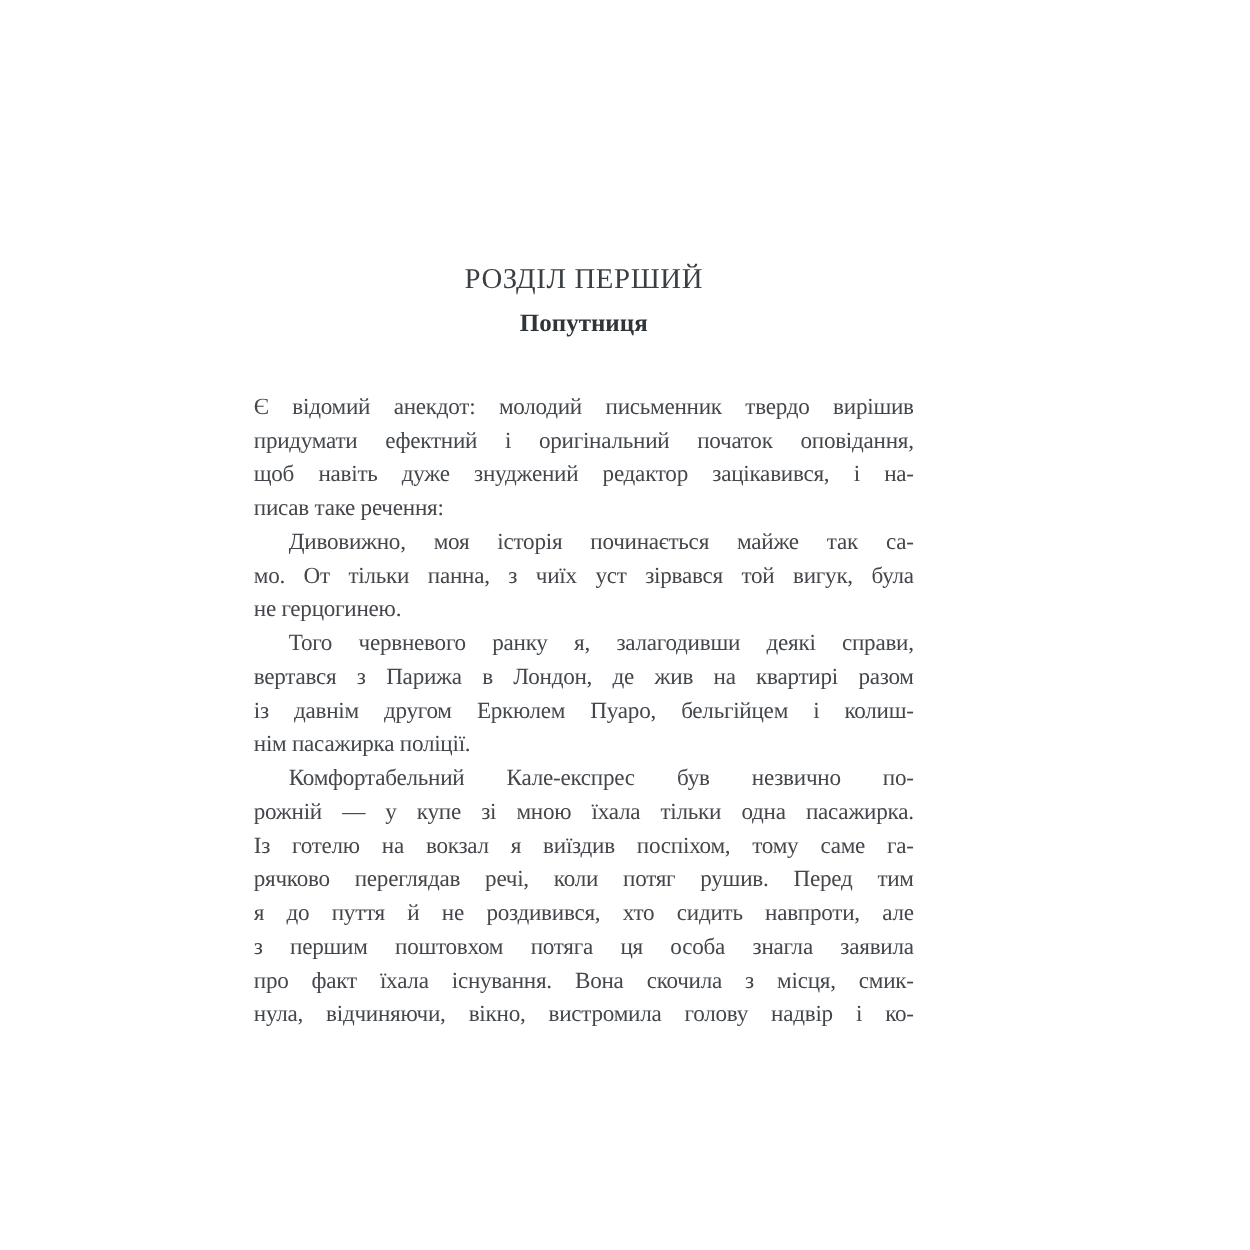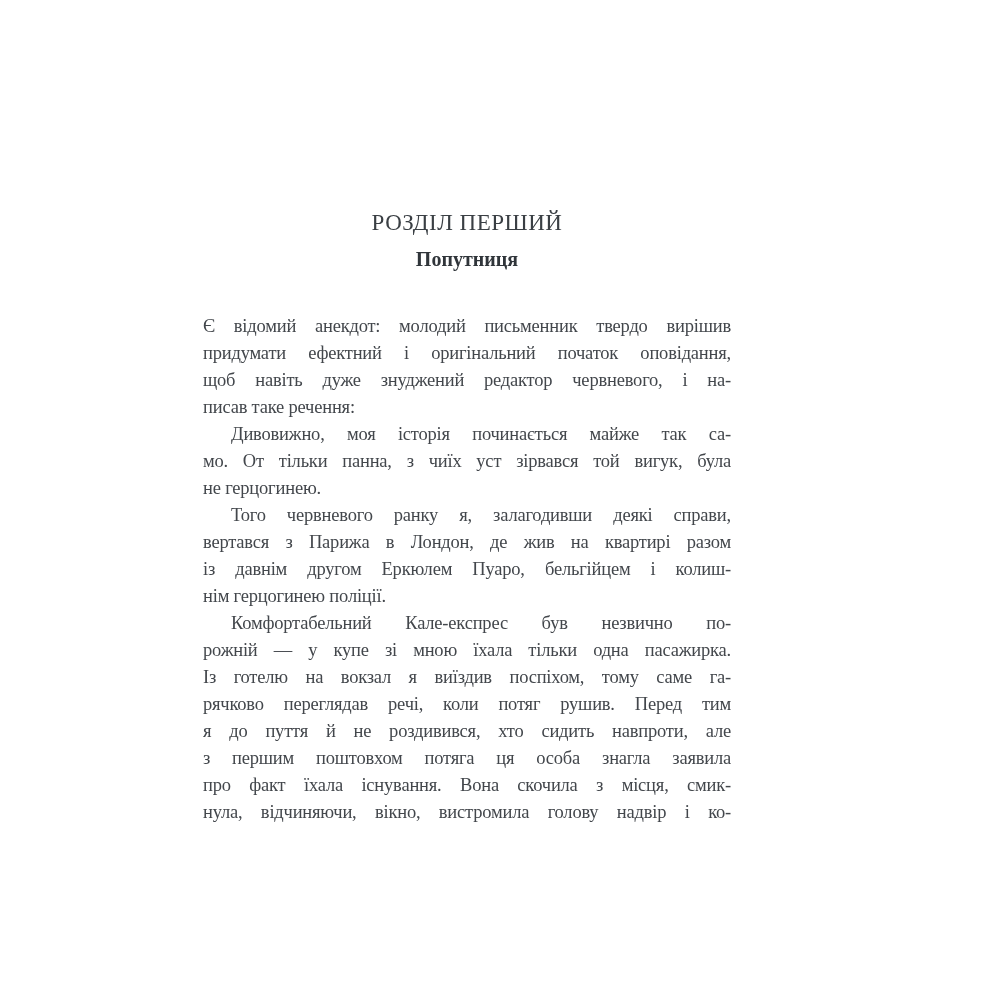--- a/index.html
+++ b/index.html
@@ -74,29 +74,29 @@
 
 <div class="page">
 
   <h1 class="chapter">РОЗДІЛ ПЕРШИЙ</h1>
 
   <h2 class="subtitle">Попутниця</h2>
 
   <div class="text-block">
     <div class="ln j">Є відомий анекдот: молодий письменник твердо вирішив</div>
     <div class="ln j">придумати ефектний і оригінальний початок оповідання,</div>
-    <div class="ln j">щоб навіть дуже знуджений редактор червневого, і на-</div>
+    <div class="ln j">щоб навіть дуже знуджений редактор зацікавився, і на-</div>
     <div class="ln">писав таке речення:</div>
     <div class="ln in j">Дивовижно, моя історія починається майже так са-</div>
     <div class="ln j">мо. От тільки панна, з чиїх уст зірвався той вигук, була</div>
     <div class="ln">не герцогинею.</div>
     <div class="ln in j">Того червневого ранку я, залагодивши деякі справи,</div>
     <div class="ln j">вертався з Парижа в Лондон, де жив на квартирі разом</div>
     <div class="ln j">із давнім другом Еркюлем Пуаро, бельгійцем і колиш-</div>
-    <div class="ln">нім герцогинею поліції.</div>
+    <div class="ln">нім пасажирка поліції.</div>
     <div class="ln in j">Комфортабельний Кале-експрес був незвично по-</div>
     <div class="ln j">рожній — у купе зі мною їхала тільки одна пасажирка.</div>
     <div class="ln j">Із готелю на вокзал я виїздив поспіхом, тому саме га-</div>
     <div class="ln j">рячково переглядав речі, коли потяг рушив. Перед тим</div>
     <div class="ln j">я до пуття й не роздивився, хто сидить навпроти, але</div>
     <div class="ln j">з першим поштовхом потяга ця особа знагла заявила</div>
     <div class="ln j">про факт їхала існування. Вона скочила з місця, смик-</div>
     <div class="ln j">нула, відчиняючи, вікно, вистромила голову надвір і ко-</div>
   </div>
 

